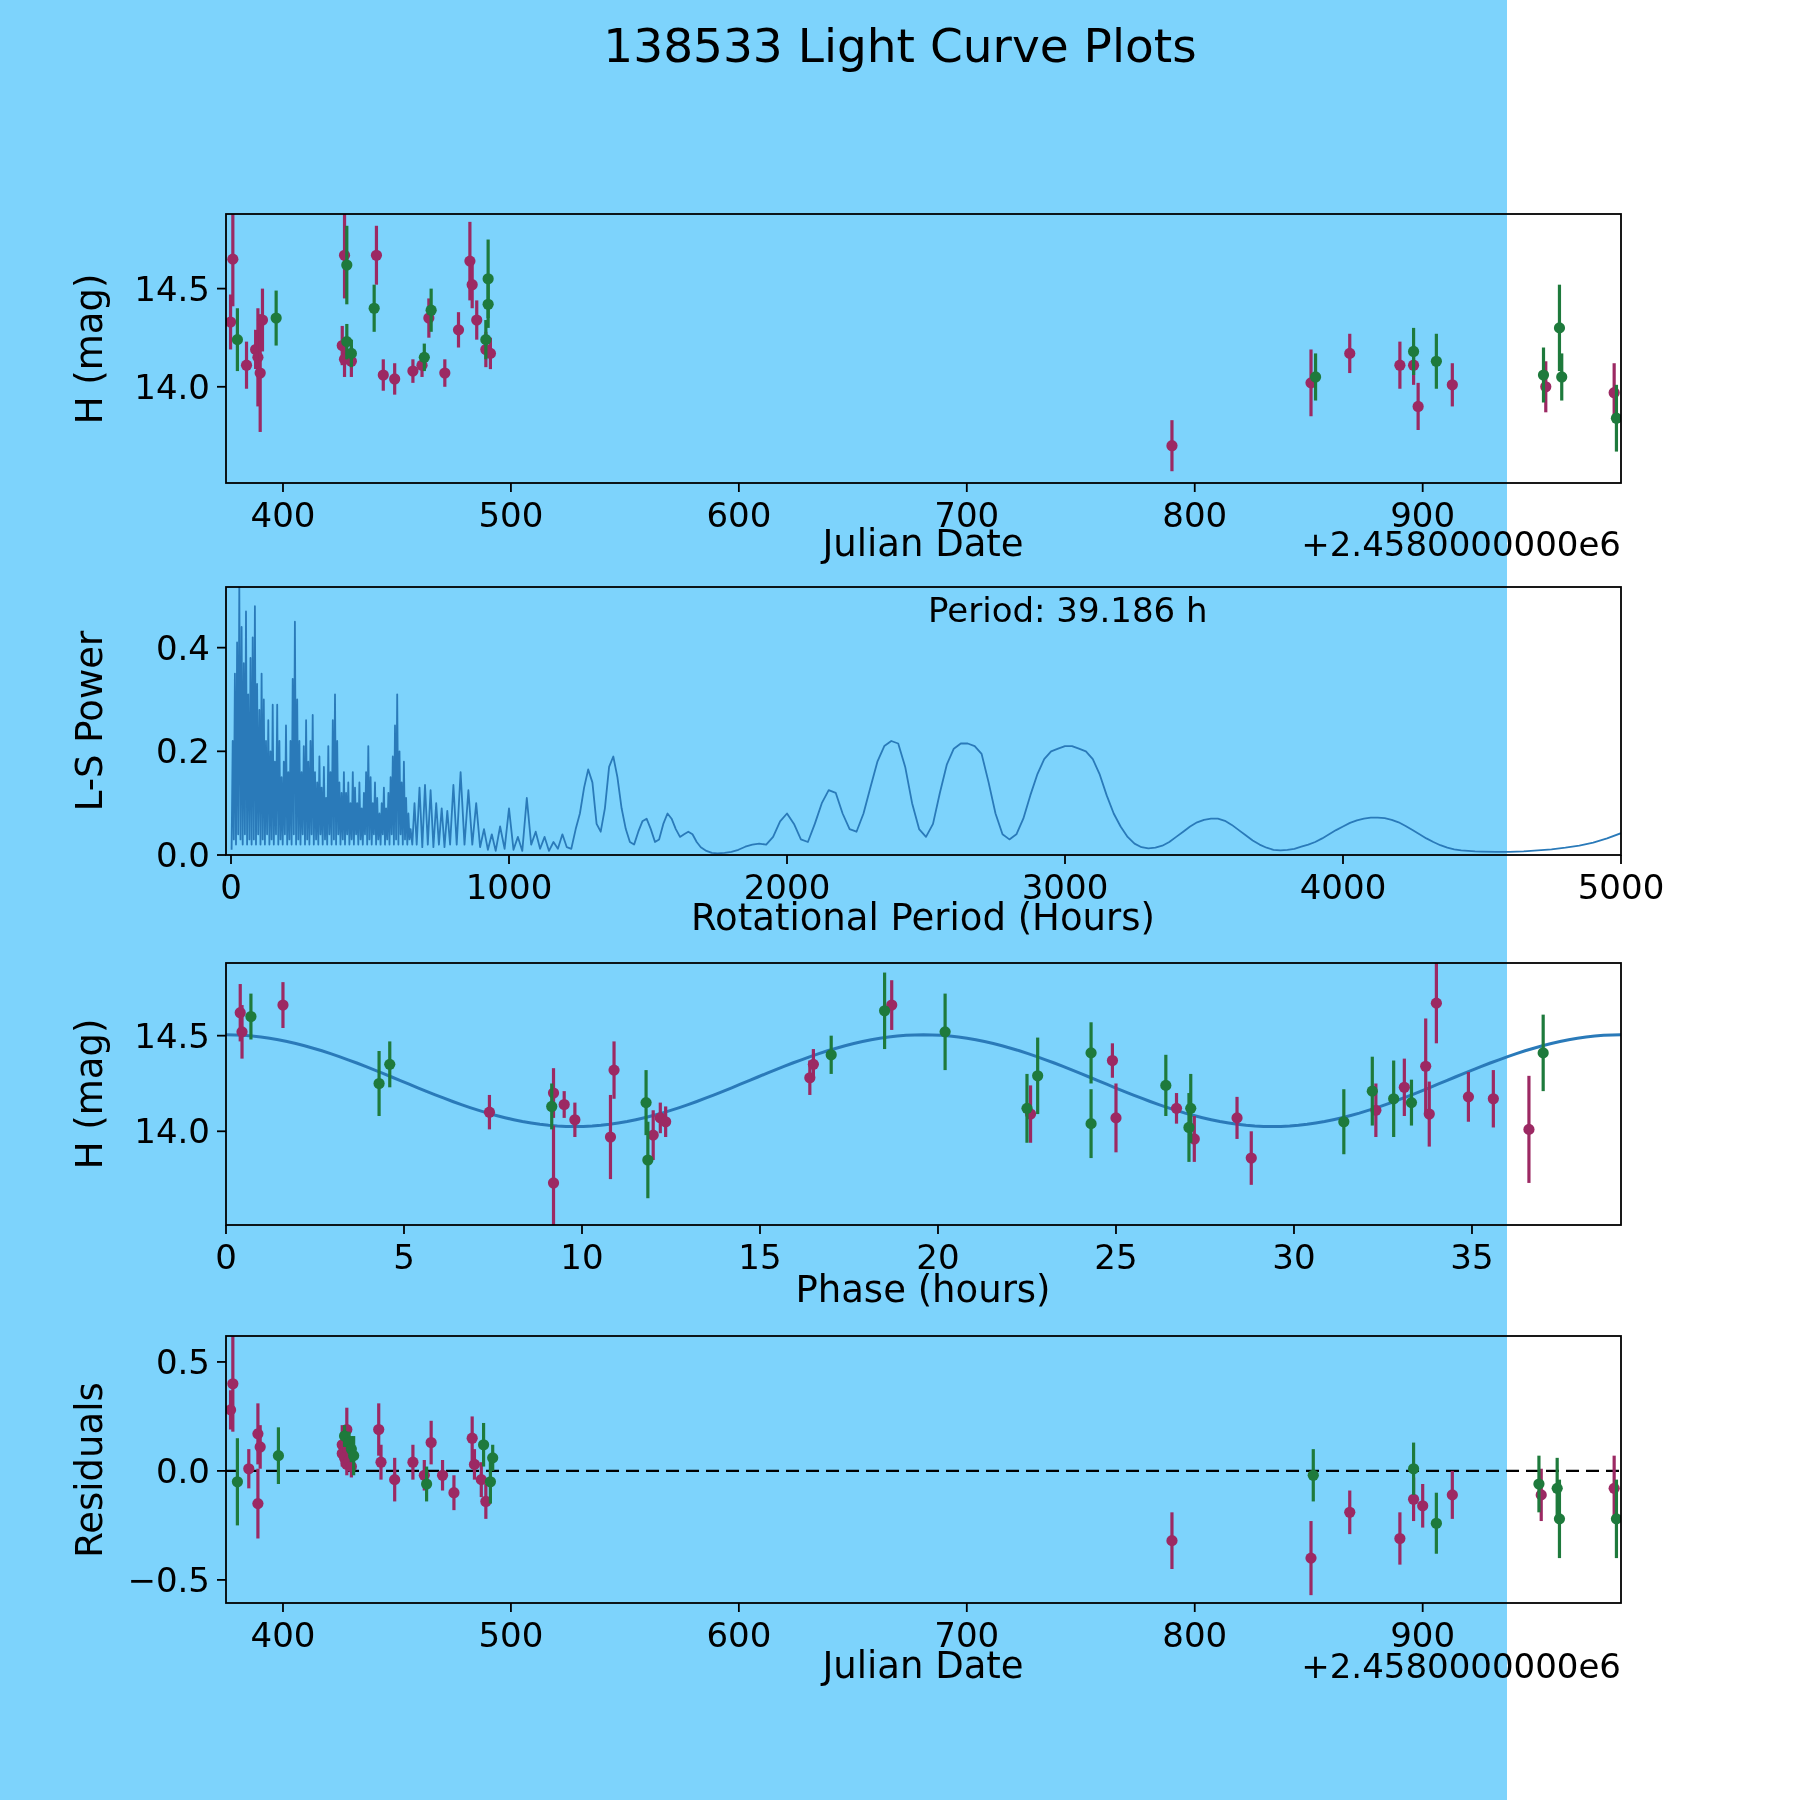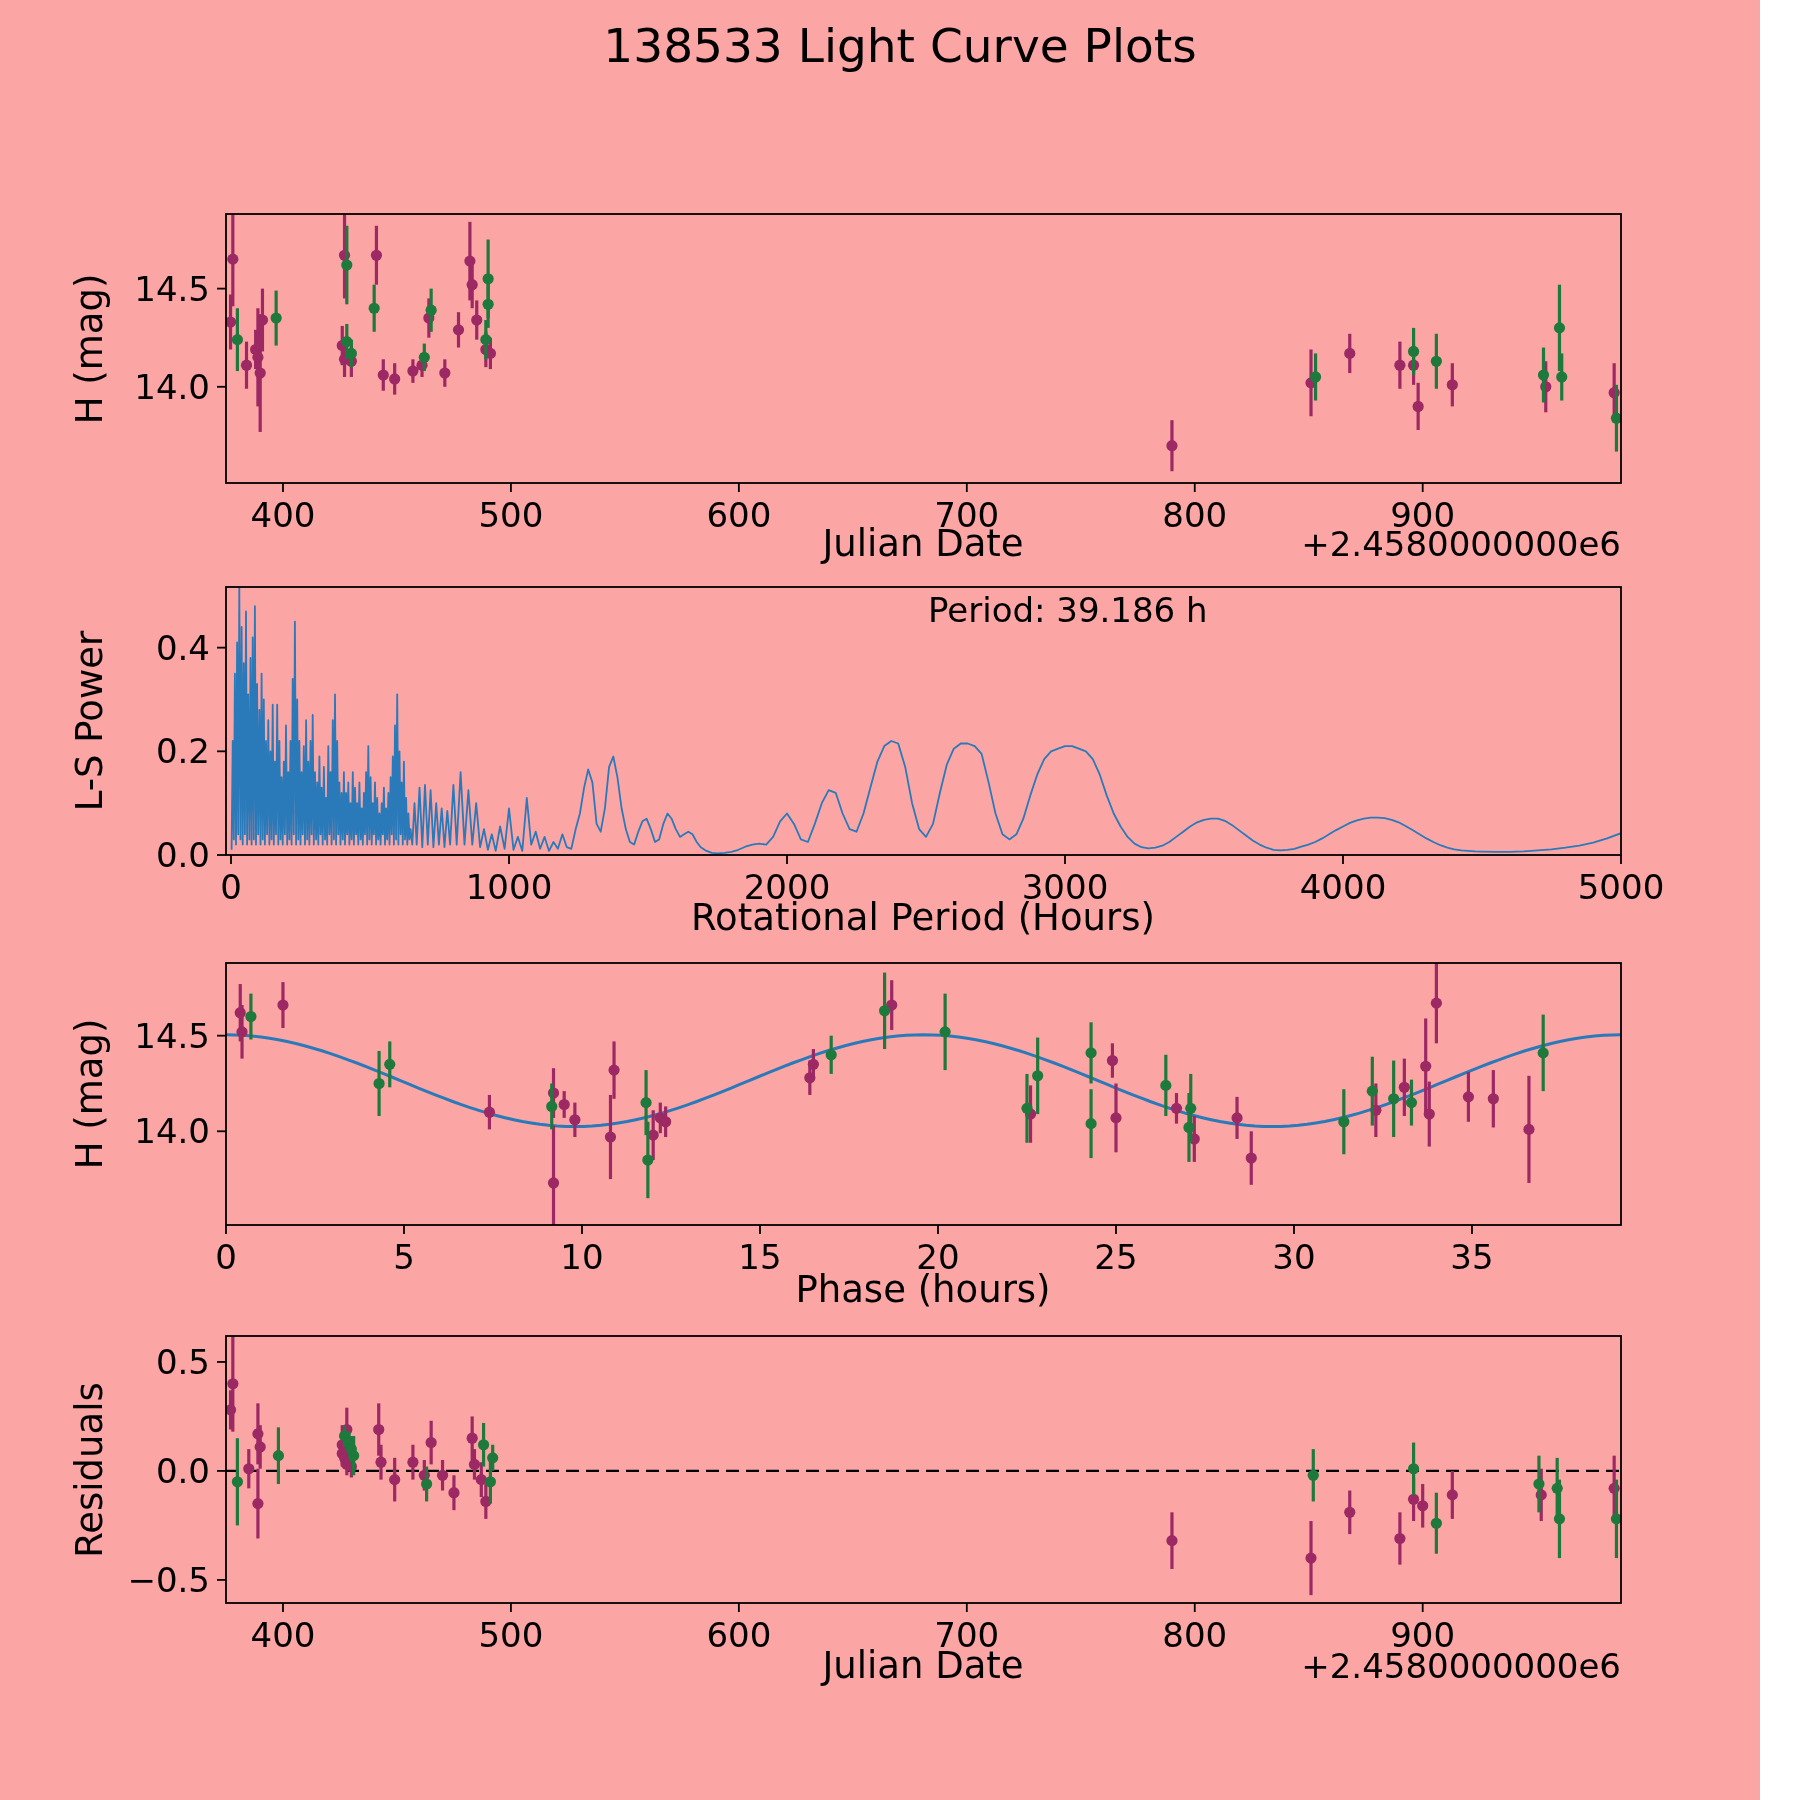--- a/index.html
+++ b/index.html
@@ -1,16 +1,16 @@
 <!DOCTYPE html>
 <html><head>
 <meta charset="utf-8">
 <style>
   html,body{margin:0;padding:0;background:#ffffff;}
-  .fig{position:relative;width:1760px;height:1800px;background:#fca5a5;
+  .fig{position:relative;width:1507px;height:1800px;background:#7dd3fc;
        font-family:"DejaVu Sans","Liberation Sans",sans-serif;}
   svg text{font-family:"DejaVu Sans","Liberation Sans",sans-serif;fill:#000000;}
   .title-text{font-size:47px;}
   .axis-label{font-size:37px;}
   .tick-label{font-size:34px;}
   .offset-text{font-size:34px;}
   .annotation-text{font-size:34px;}
 </style>
 </head>
 <body>

